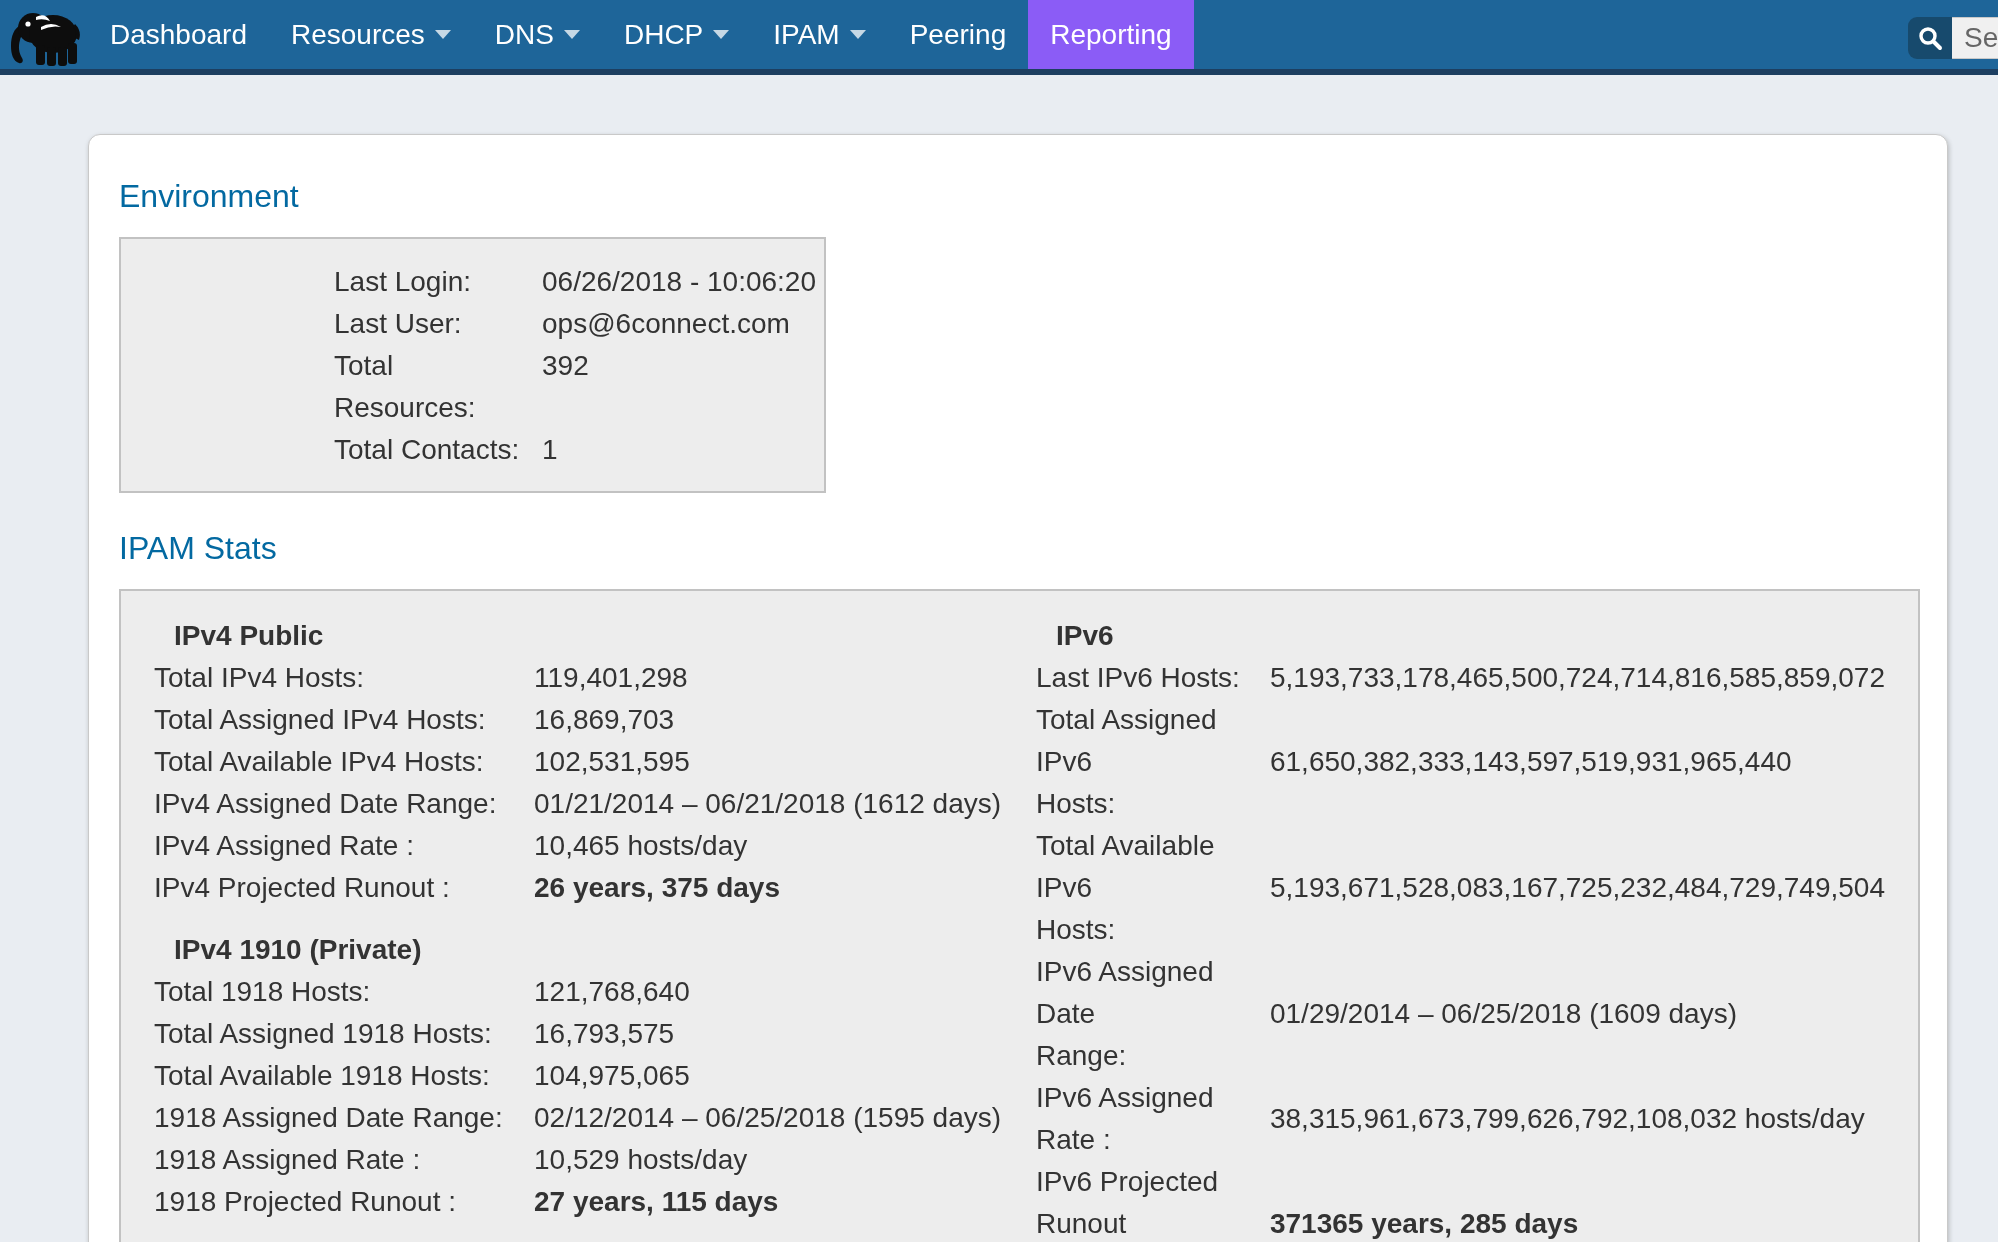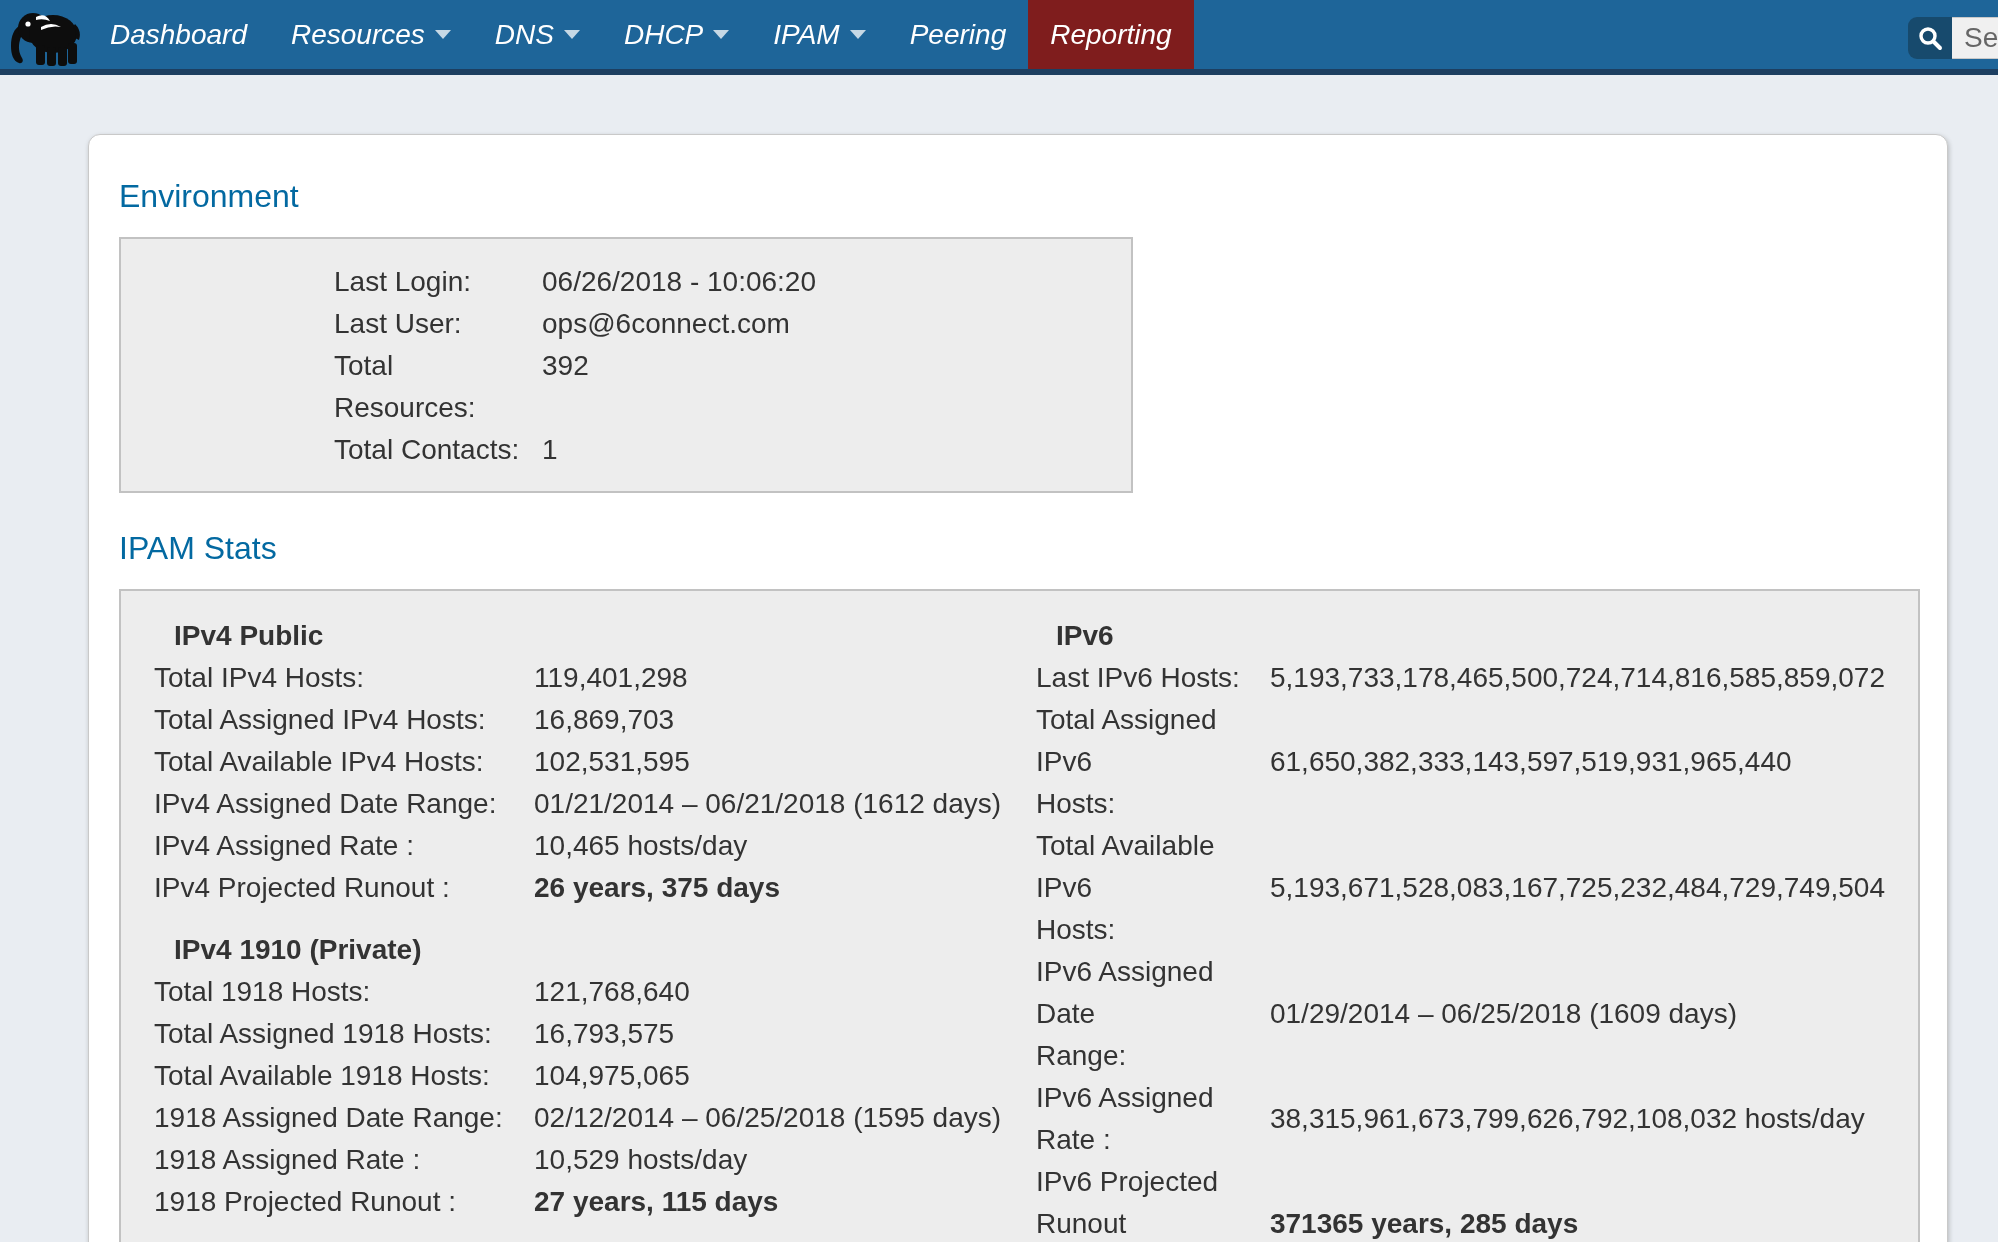--- a/index.html
+++ b/index.html
@@ -14,23 +14,23 @@
   
   .navbar {
     position:relative; height:75px; background:#1e6599;
     border-bottom:6px solid #1d3f61;
     display:flex; align-items:stretch;
   }
   .logo-wrap { width:88px; display:flex; align-items:center; justify-content:center; }
   .nav-list { display:flex; list-style:none; margin:0; padding:0; }
   .nav-item {
     display:flex; align-items:center; padding:0 22px;
-    color:#fff; font-size:28px; cursor:pointer; white-space:nowrap;font-style:italic;
-  }
-  .nav-item.active { background:#7f1d1d; }
+    color:#fff; font-size:28px; cursor:pointer; white-space:nowrap;
+  }
+  .nav-item.active { background:#8b5cf6; }
   .caret {
     display:inline-block; margin-left:10px;
     width:0; height:0; border-left:8px solid transparent;
     border-right:8px solid transparent; border-top:9px solid rgba(255,255,255,0.75);
   }
 
   .search-wrap { position:absolute; left:1908px; top:17px; display:flex; height:42px; }
   .search-btn {
     width:44px; height:42px; background:#174a6d; border:none;
     border-radius:9px 0 0 9px; display:flex; align-items:center; justify-content:center;
@@ -49,21 +49,21 @@
     background:#fff; border:1px solid #c9c9c9; border-radius:12px;
     box-shadow:1px 2px 5px rgba(0,0,0,0.22);
     padding:40px 30px 30px;
   }
   .section-title {
     font-size:32px; font-weight:400; color:#0369a1;
     margin:0 0 20px; line-height:42px;
   }
 
   .env-box {
-    width:1014px; background:#ededed; border:2px solid #c2c2c2;
+    width:707px; background:#ededed; border:2px solid #c2c2c2;
     padding:22px 0 20px; margin-bottom:34px;
   }
   .env-table { margin-left:213px; border-collapse:collapse; font-size:28px; line-height:42px; }
   .env-table td { padding:0; vertical-align:top; }
   .env-table td.label { width:208px; }
 
   .ipam-box {
     width:1801px; background:#ededed; border:2px solid #c2c2c2;
     padding:24px 33px 14px; display:flex; align-items:flex-start;
   }

